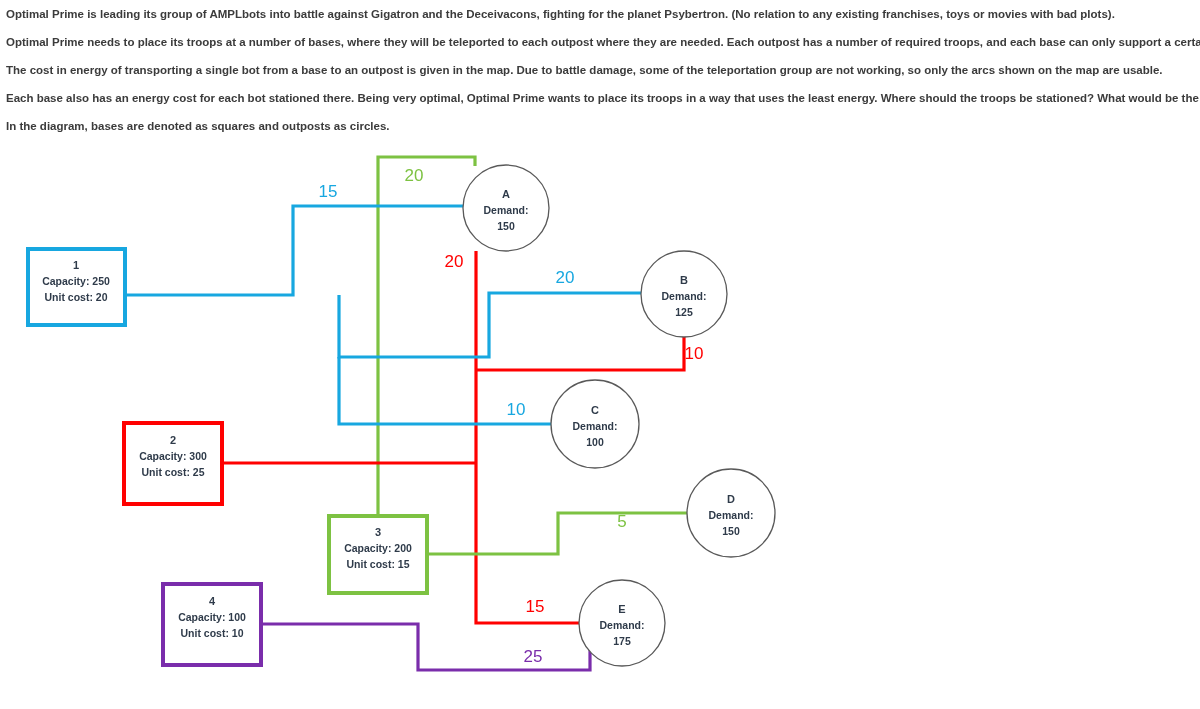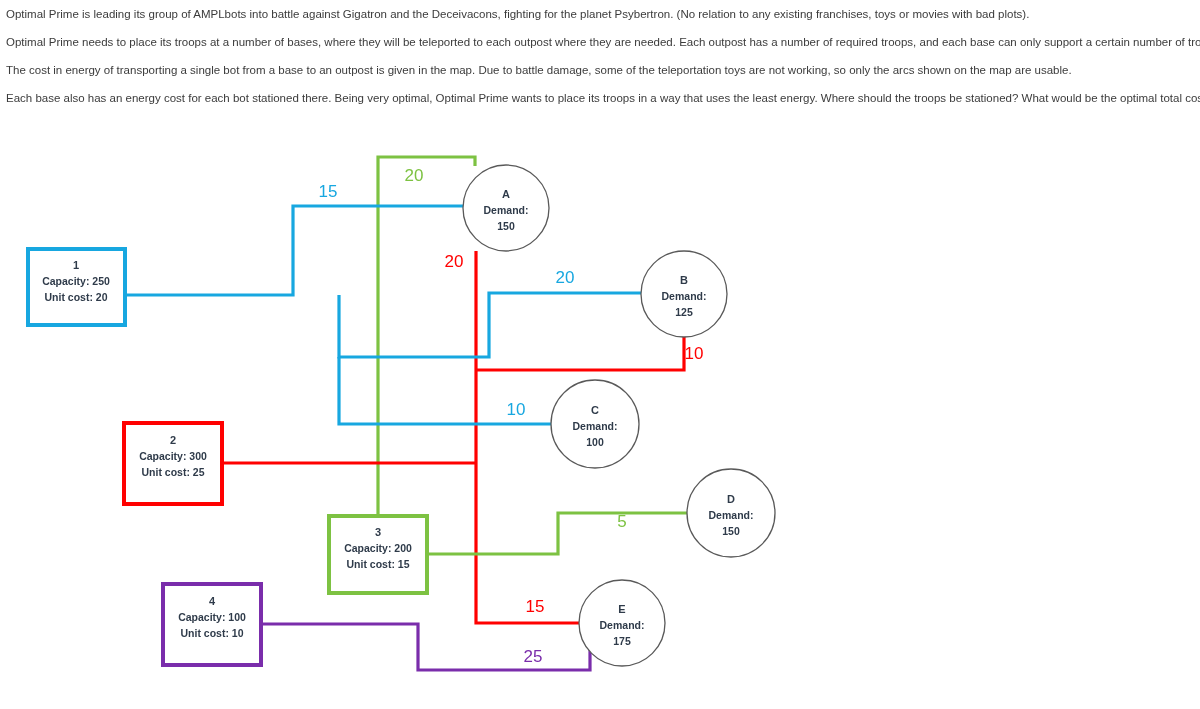--- a/index.html
+++ b/index.html
@@ -21,20 +21,21 @@
     top: 0px;
     width: 1190px;
   }
   #problem-text p {
     margin: 0 0 0 0;
     padding: 7px 0 7px 0;
     font-size: 11.5px;
     line-height: 14px;
     color: #3b3b3b;
     white-space: nowrap;
+    font-weight: bold;
   }
   #diagram {
     position: absolute;
     left: 0;
     top: 130px;
     width: 1012px;
     height: 579px;
   }
   #diagram svg {
     display: block;
@@ -58,22 +59,23 @@
     font-size: 17px;
     text-anchor: middle;
   }
 </style>
 </head>
 <body>
 
 <div id="problem-text">
   <p>Optimal Prime is leading its group of AMPLbots into battle against Gigatron and the Deceivacons, fighting for the planet Psybertron. (No relation to any existing franchises, toys or movies with bad plots).</p>
   <p>Optimal Prime needs to place its troops at a number of bases, where they will be teleported to each outpost where they are needed. Each outpost has a number of required troops, and each base can only support a certain number of troops.</p>
-  <p>The cost in energy of transporting a single bot from a base to an outpost is given in the map. Due to battle damage, some of the teleportation toys are not working, so only the arcs shown on the map are usable.</p>
+  <p>The cost in energy of transporting a single bot from a base to an outpost is given in the map. Due to battle damage, some of the teleportation group are not working, so only the arcs shown on the map are usable.</p>
   <p>Each base also has an energy cost for each bot stationed there. Being very optimal, Optimal Prime wants to place its troops in a way that uses the least energy. Where should the troops be stationed? What would be the optimal total cost of Optimal Prime?</p>
+  <p>In the diagram, bases are denoted as squares and outposts as circles.</p>
 </div>
 
 <div id="diagram">
 <svg width="1200" height="579" viewBox="0 0 1200 579" xmlns="http://www.w3.org/2000/svg">
 
   <g>
     <path d="M 378 385 L 378 27 L 475 27 L 475 36" fill="none" stroke="#7DC242" stroke-width="3.2"></path>
     <text class="edge-cost" x="414" y="51" fill="#7DC242">20</text>
   </g>
 

